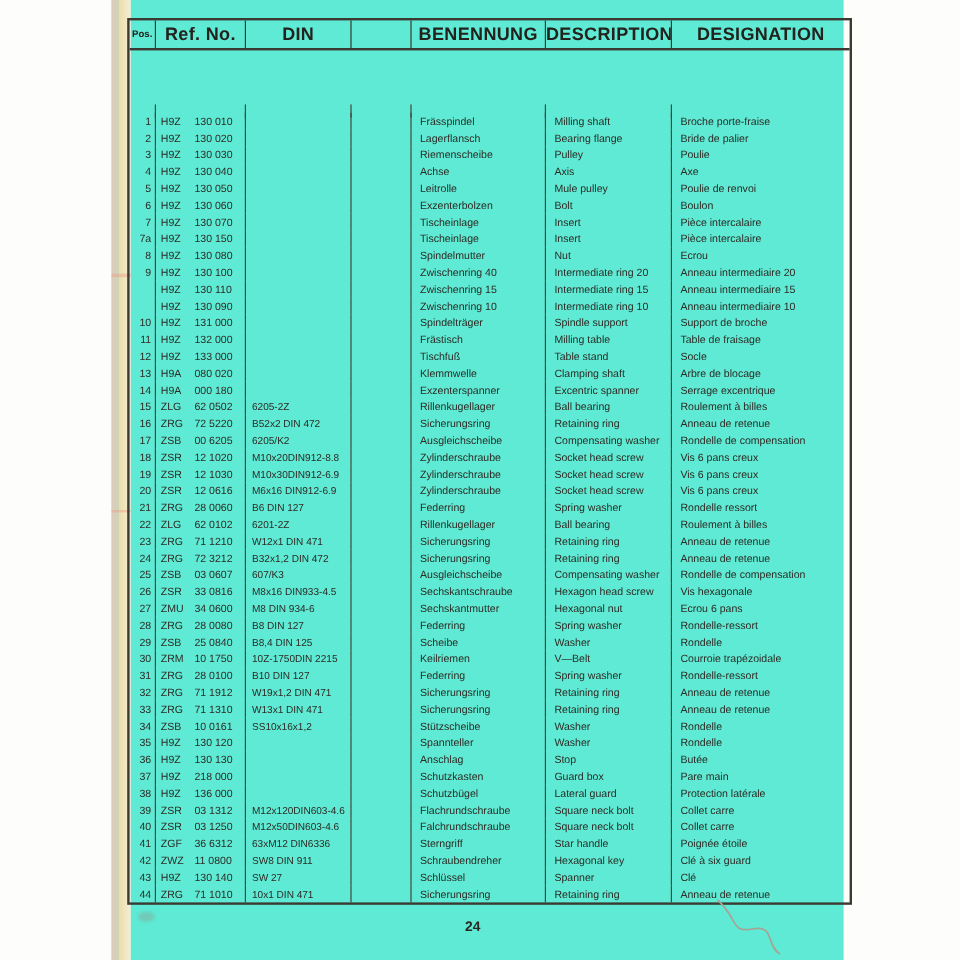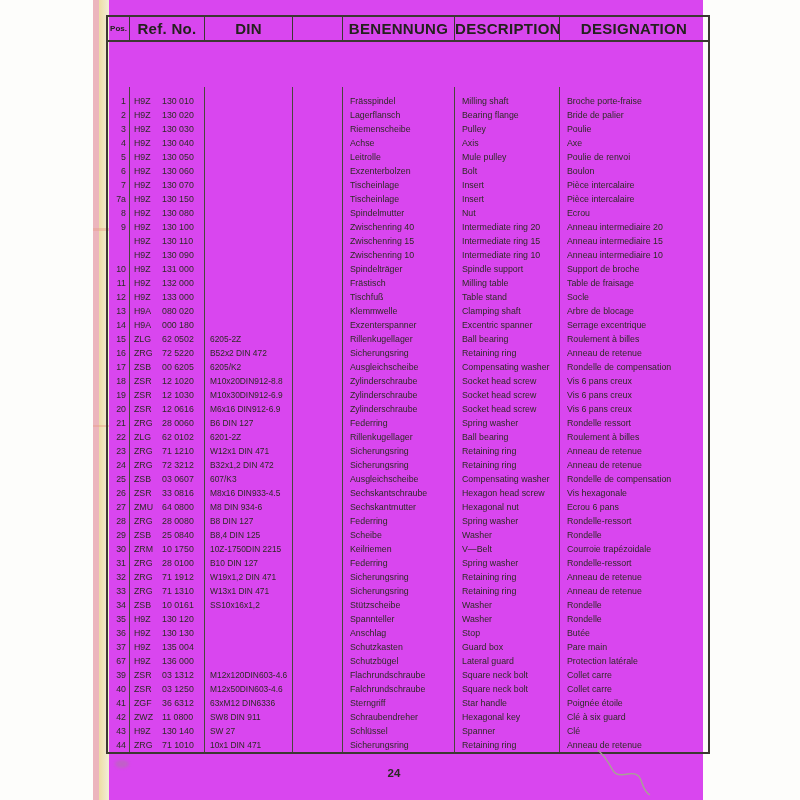--- a/index.html
+++ b/index.html
@@ -1,18 +1,18 @@
 <!DOCTYPE html>
 <html><head>
 <meta charset="utf-8">
 <style>
   html,body{margin:0;padding:0;}
   .canvas{position:relative;width:800px;height:800px;background:#fdfdfb;overflow:hidden;
           font-family:"Liberation Sans",sans-serif;}
-  .page{position:absolute;left:93px;top:0;width:610px;height:800px;background:#d946ef;}
+  .page{position:absolute;left:93px;top:0;width:610px;height:800px;background:#5eead4;}
   .edge-pink{position:absolute;left:0;top:0;width:6px;height:100%;background:#efc9b4;opacity:.85;}
   .edge-yellow{position:absolute;left:6px;top:0;width:10px;height:100%;
                background:linear-gradient(90deg,#ecdda4,#f3eeda);}
 
   .parts-table{position:absolute;left:13px;top:15px;width:600px;border:2px solid #3b3931;box-sizing:content-box;}
   .grid7{display:grid;grid-template-columns:22px 75px 88px 50px 112px 105px 148px;}
 
   .thead{height:23px;border-bottom:2px solid #3b3931;}
   .th{box-sizing:border-box;border-right:1.5px solid #3b3931;font-weight:bold;color:#23221d;
       font-size:15px;line-height:23px;text-align:center;letter-spacing:.3px;overflow:hidden;white-space:nowrap;}
@@ -429,21 +429,21 @@
             <div class="cell c-din">M8x16 DIN933-4.5</div>
             <div class="cell c-gap"></div>
             <div class="cell c-ben">Sechskantschraube</div>
             <div class="cell c-desc">Hexagon head screw</div>
             <div class="cell c-desig">Vis hexagonale</div>
           </div>
           <div class="trow grid7">
             <div class="cell c-pos">27</div>
             <div class="cell c-ref">
               <span class="ref-prefix">ZMU</span>
-              <span class="ref-num">64 0800</span>
+              <span class="ref-num">34 0600</span>
             </div>
             <div class="cell c-din">M8 DIN 934-6</div>
             <div class="cell c-gap"></div>
             <div class="cell c-ben">Sechskantmutter</div>
             <div class="cell c-desc">Hexagonal nut</div>
             <div class="cell c-desig">Ecrou 6 pans</div>
           </div>
           <div class="trow grid7">
             <div class="cell c-pos">28</div>
             <div class="cell c-ref">
@@ -549,30 +549,30 @@
             <div class="cell c-din"></div>
             <div class="cell c-gap"></div>
             <div class="cell c-ben">Anschlag</div>
             <div class="cell c-desc">Stop</div>
             <div class="cell c-desig">Butée</div>
           </div>
           <div class="trow grid7">
             <div class="cell c-pos">37</div>
             <div class="cell c-ref">
               <span class="ref-prefix">H9Z</span>
-              <span class="ref-num">135 004</span>
+              <span class="ref-num">218 000</span>
             </div>
             <div class="cell c-din"></div>
             <div class="cell c-gap"></div>
             <div class="cell c-ben">Schutzkasten</div>
             <div class="cell c-desc">Guard box</div>
             <div class="cell c-desig">Pare main</div>
           </div>
           <div class="trow grid7">
-            <div class="cell c-pos">67</div>
+            <div class="cell c-pos">38</div>
             <div class="cell c-ref">
               <span class="ref-prefix">H9Z</span>
               <span class="ref-num">136 000</span>
             </div>
             <div class="cell c-din"></div>
             <div class="cell c-gap"></div>
             <div class="cell c-ben">Schutzbügel</div>
             <div class="cell c-desc">Lateral guard</div>
             <div class="cell c-desig">Protection latérale</div>
           </div>

